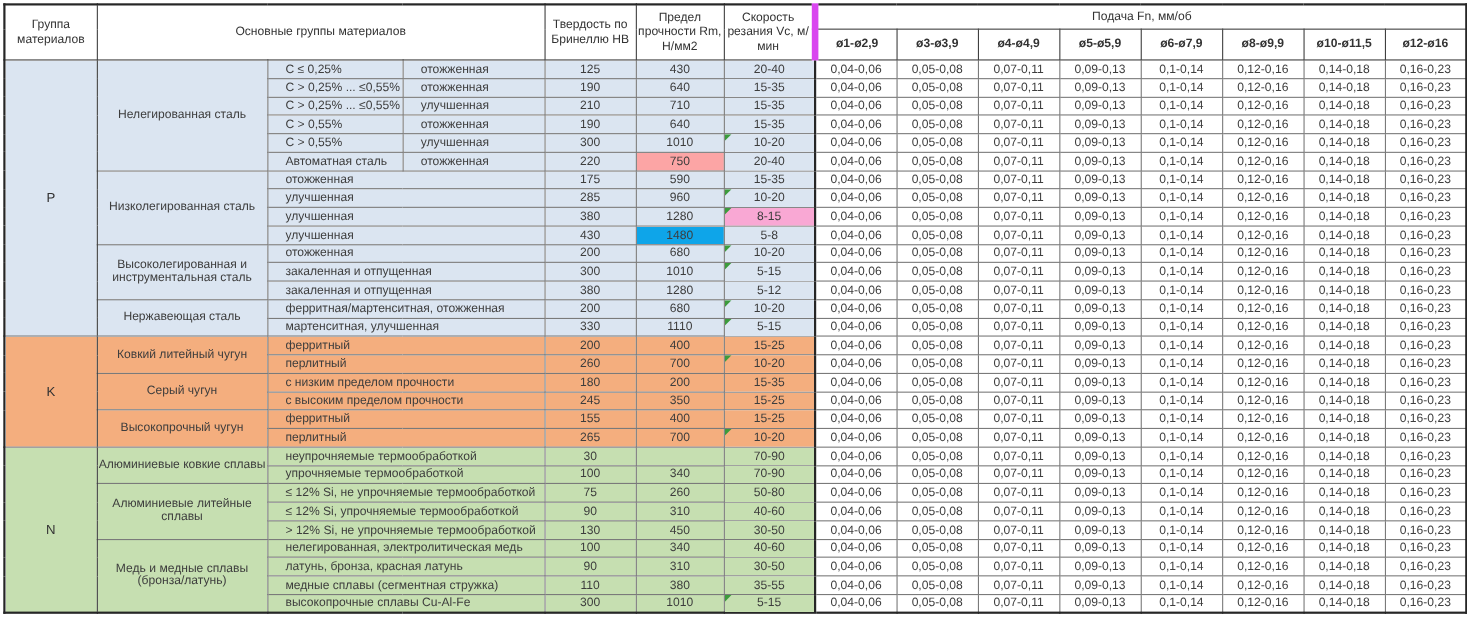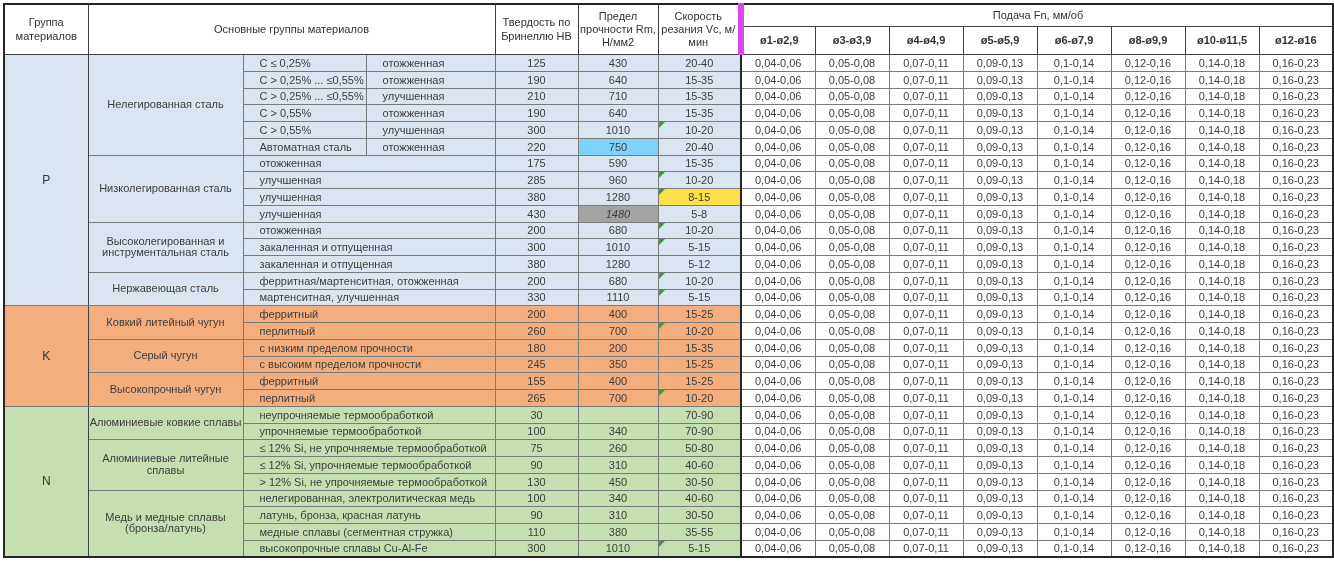--- a/index.html
+++ b/index.html
@@ -159,21 +159,21 @@
           <td class="num feed">0,09-0,13</td>
           <td class="num feed">0,1-0,14</td>
           <td class="num feed">0,12-0,16</td>
           <td class="num feed">0,14-0,18</td>
           <td class="num feed">0,16-0,23</td>
         </tr>
         <tr>
           <td class="detail-cell" style="background: rgb(219, 229, 241);">Автоматная сталь</td>
           <td class="detail-cell" style="background: rgb(219, 229, 241);">отожженная</td>
           <td class="num hb-cell" style="background: rgb(219, 229, 241);">220</td>
-          <td class="num rm-col" style="background: #7dd3fc;">750</td>
+          <td class="num rm-col" style="background: #fca5a5;">750</td>
           <td class="num vc-col vc" style="background: rgb(219, 229, 241);"><span>20-40</span></td>
           <td class="num feed">0,04-0,06</td>
           <td class="num feed">0,05-0,08</td>
           <td class="num feed">0,07-0,11</td>
           <td class="num feed">0,09-0,13</td>
           <td class="num feed">0,1-0,14</td>
           <td class="num feed">0,12-0,16</td>
           <td class="num feed">0,14-0,18</td>
           <td class="num feed">0,16-0,23</td>
         </tr>
@@ -203,34 +203,34 @@
           <td class="num feed">0,09-0,13</td>
           <td class="num feed">0,1-0,14</td>
           <td class="num feed">0,12-0,16</td>
           <td class="num feed">0,14-0,18</td>
           <td class="num feed">0,16-0,23</td>
         </tr>
         <tr>
           <td class="detail-cell" colspan="2" style="background: rgb(219, 229, 241);">улучшенная</td>
           <td class="num hb-cell" style="background: rgb(219, 229, 241);">380</td>
           <td class="num rm-col" style="background: rgb(219, 229, 241);">1280</td>
-          <td class="num vc-col vc" style="background: #fde047;"><span class="tri"></span><span>8-15</span></td>
+          <td class="num vc-col vc" style="background: #f9a8d4;"><span class="tri"></span><span>8-15</span></td>
           <td class="num feed">0,04-0,06</td>
           <td class="num feed">0,05-0,08</td>
           <td class="num feed">0,07-0,11</td>
           <td class="num feed">0,09-0,13</td>
           <td class="num feed">0,1-0,14</td>
           <td class="num feed">0,12-0,16</td>
           <td class="num feed">0,14-0,18</td>
           <td class="num feed">0,16-0,23</td>
         </tr>
         <tr>
           <td class="detail-cell" colspan="2" style="background: rgb(219, 229, 241);">улучшенная</td>
           <td class="num hb-cell" style="background: rgb(219, 229, 241);">430</td>
-          <td class="num rm-col" style="background: #a3a3a3; font-style: italic;">1480</td>
+          <td class="num rm-col" style="background: #0ea5e9;">1480</td>
           <td class="num vc-col vc" style="background: rgb(219, 229, 241);"><span>5-8</span></td>
           <td class="num feed">0,04-0,06</td>
           <td class="num feed">0,05-0,08</td>
           <td class="num feed">0,07-0,11</td>
           <td class="num feed">0,09-0,13</td>
           <td class="num feed">0,1-0,14</td>
           <td class="num feed">0,12-0,16</td>
           <td class="num feed">0,14-0,18</td>
           <td class="num feed">0,16-0,23</td>
         </tr>

